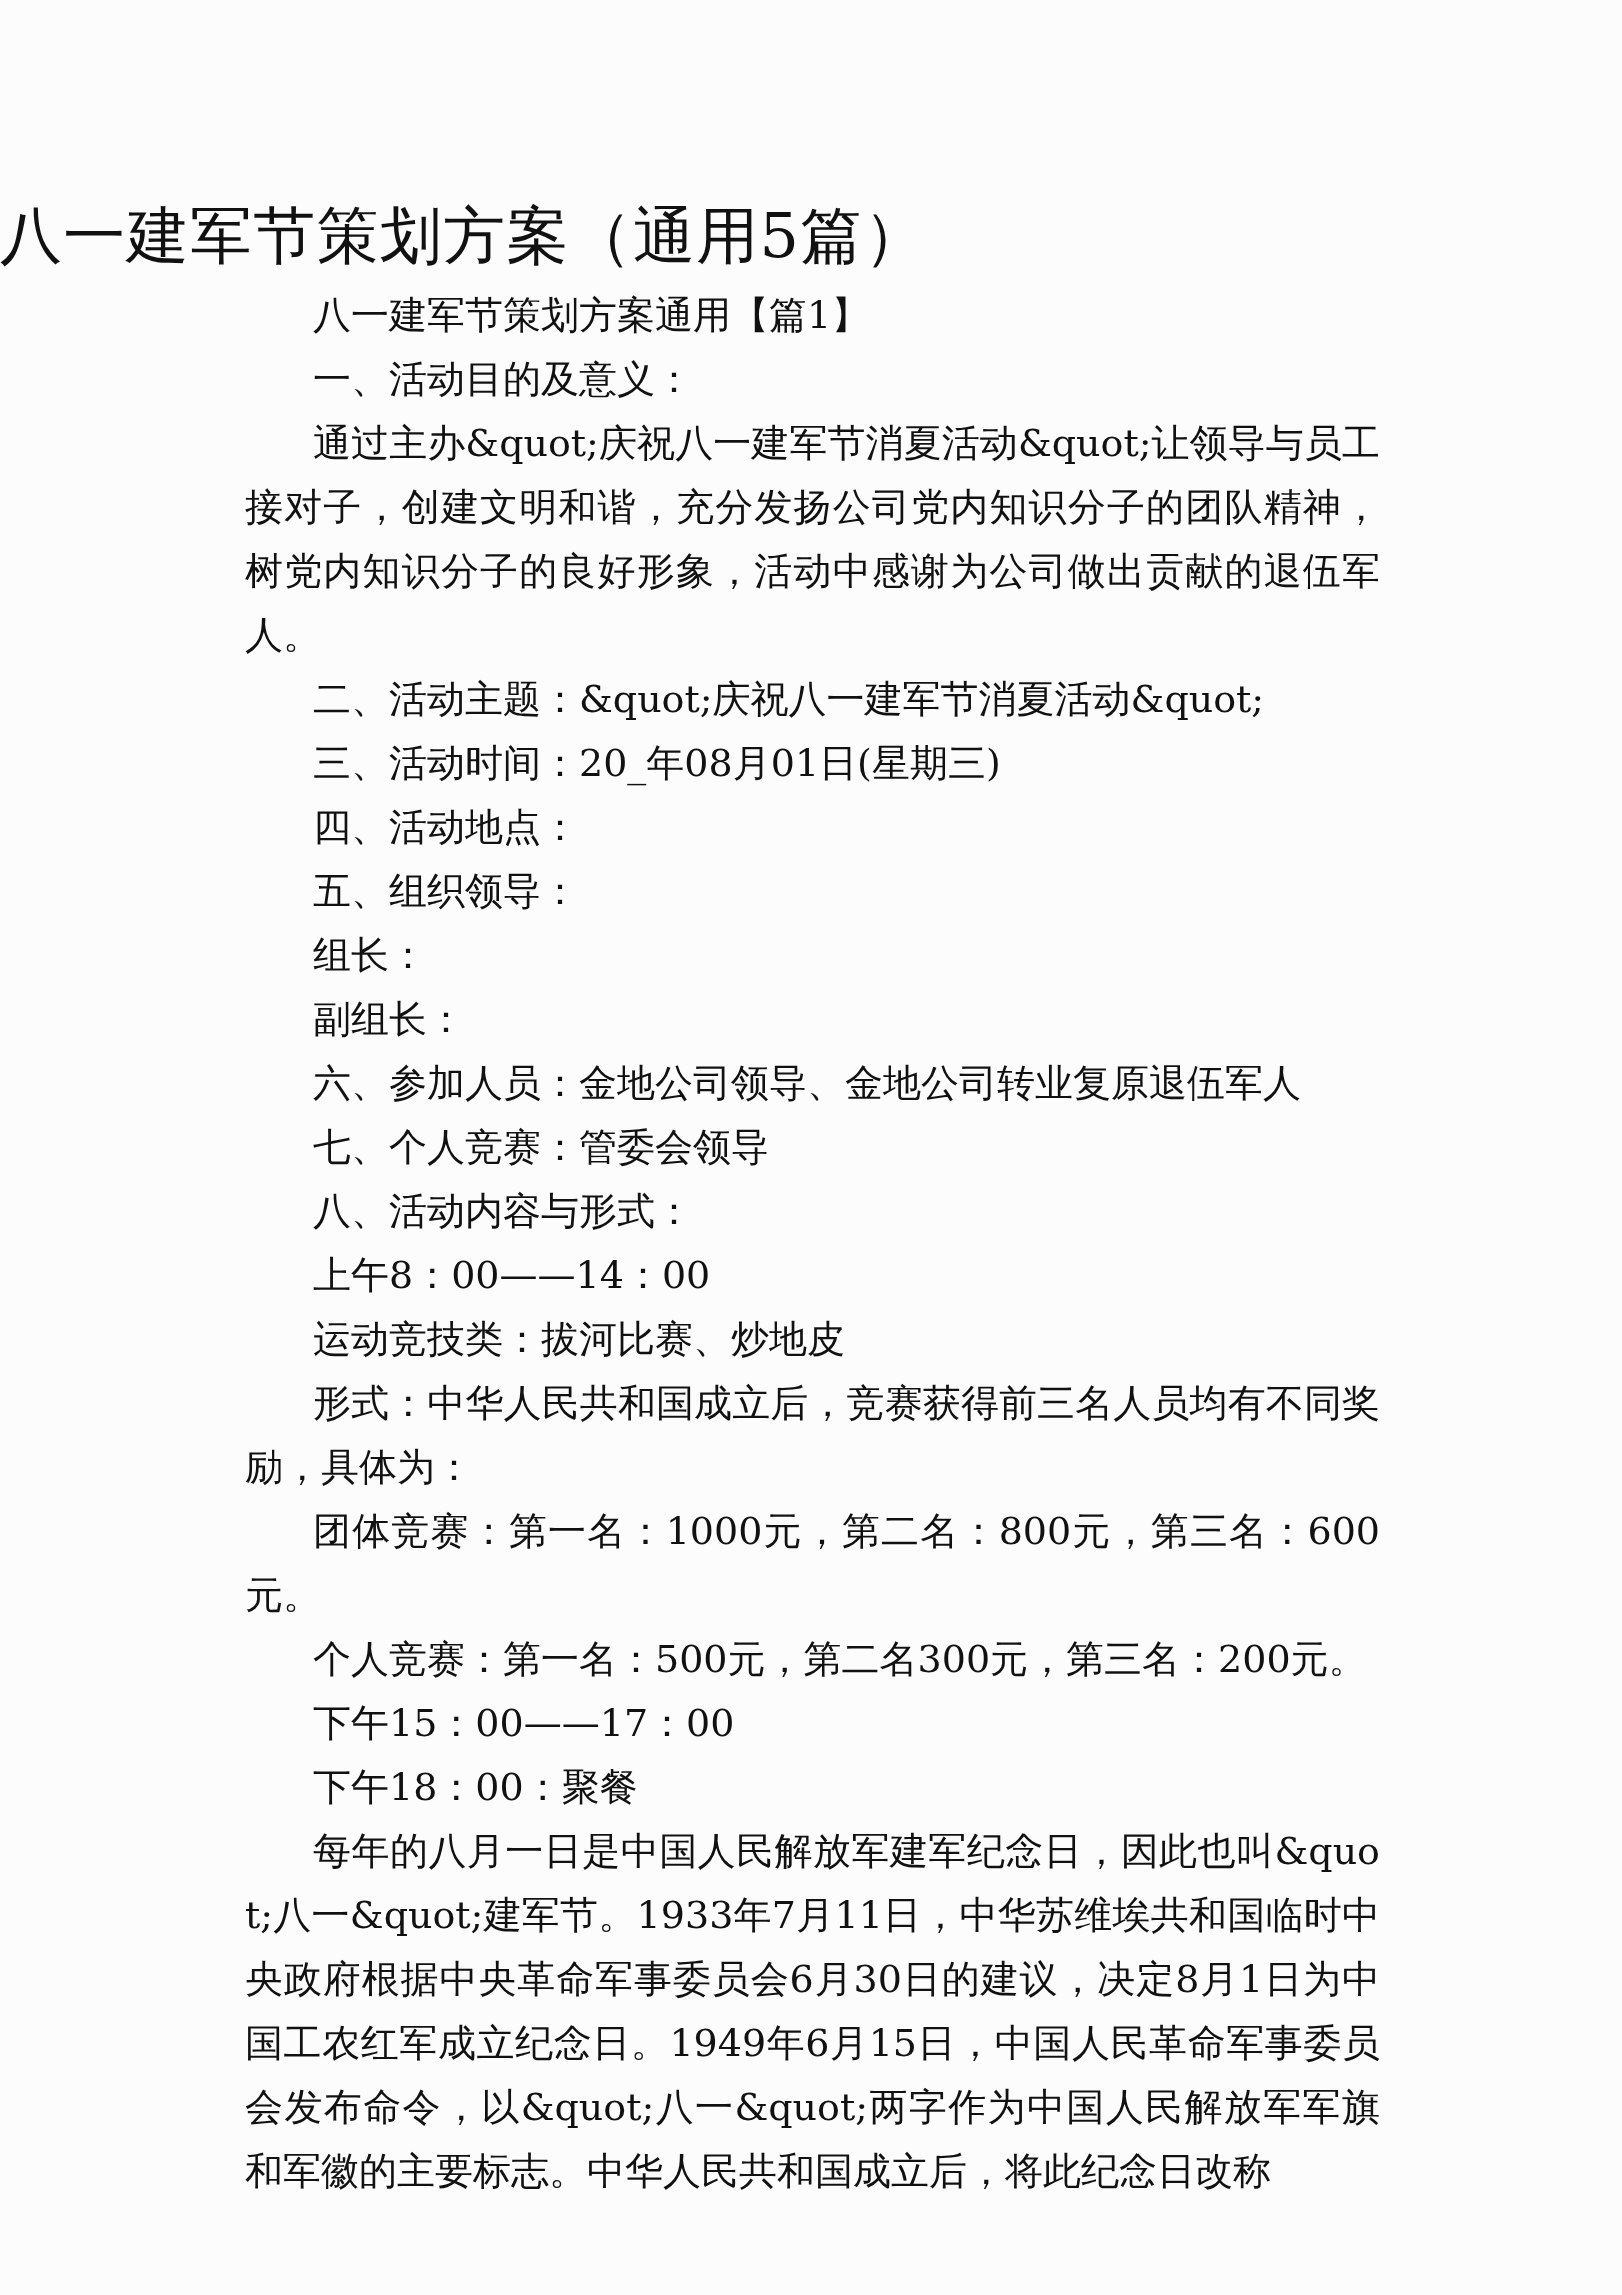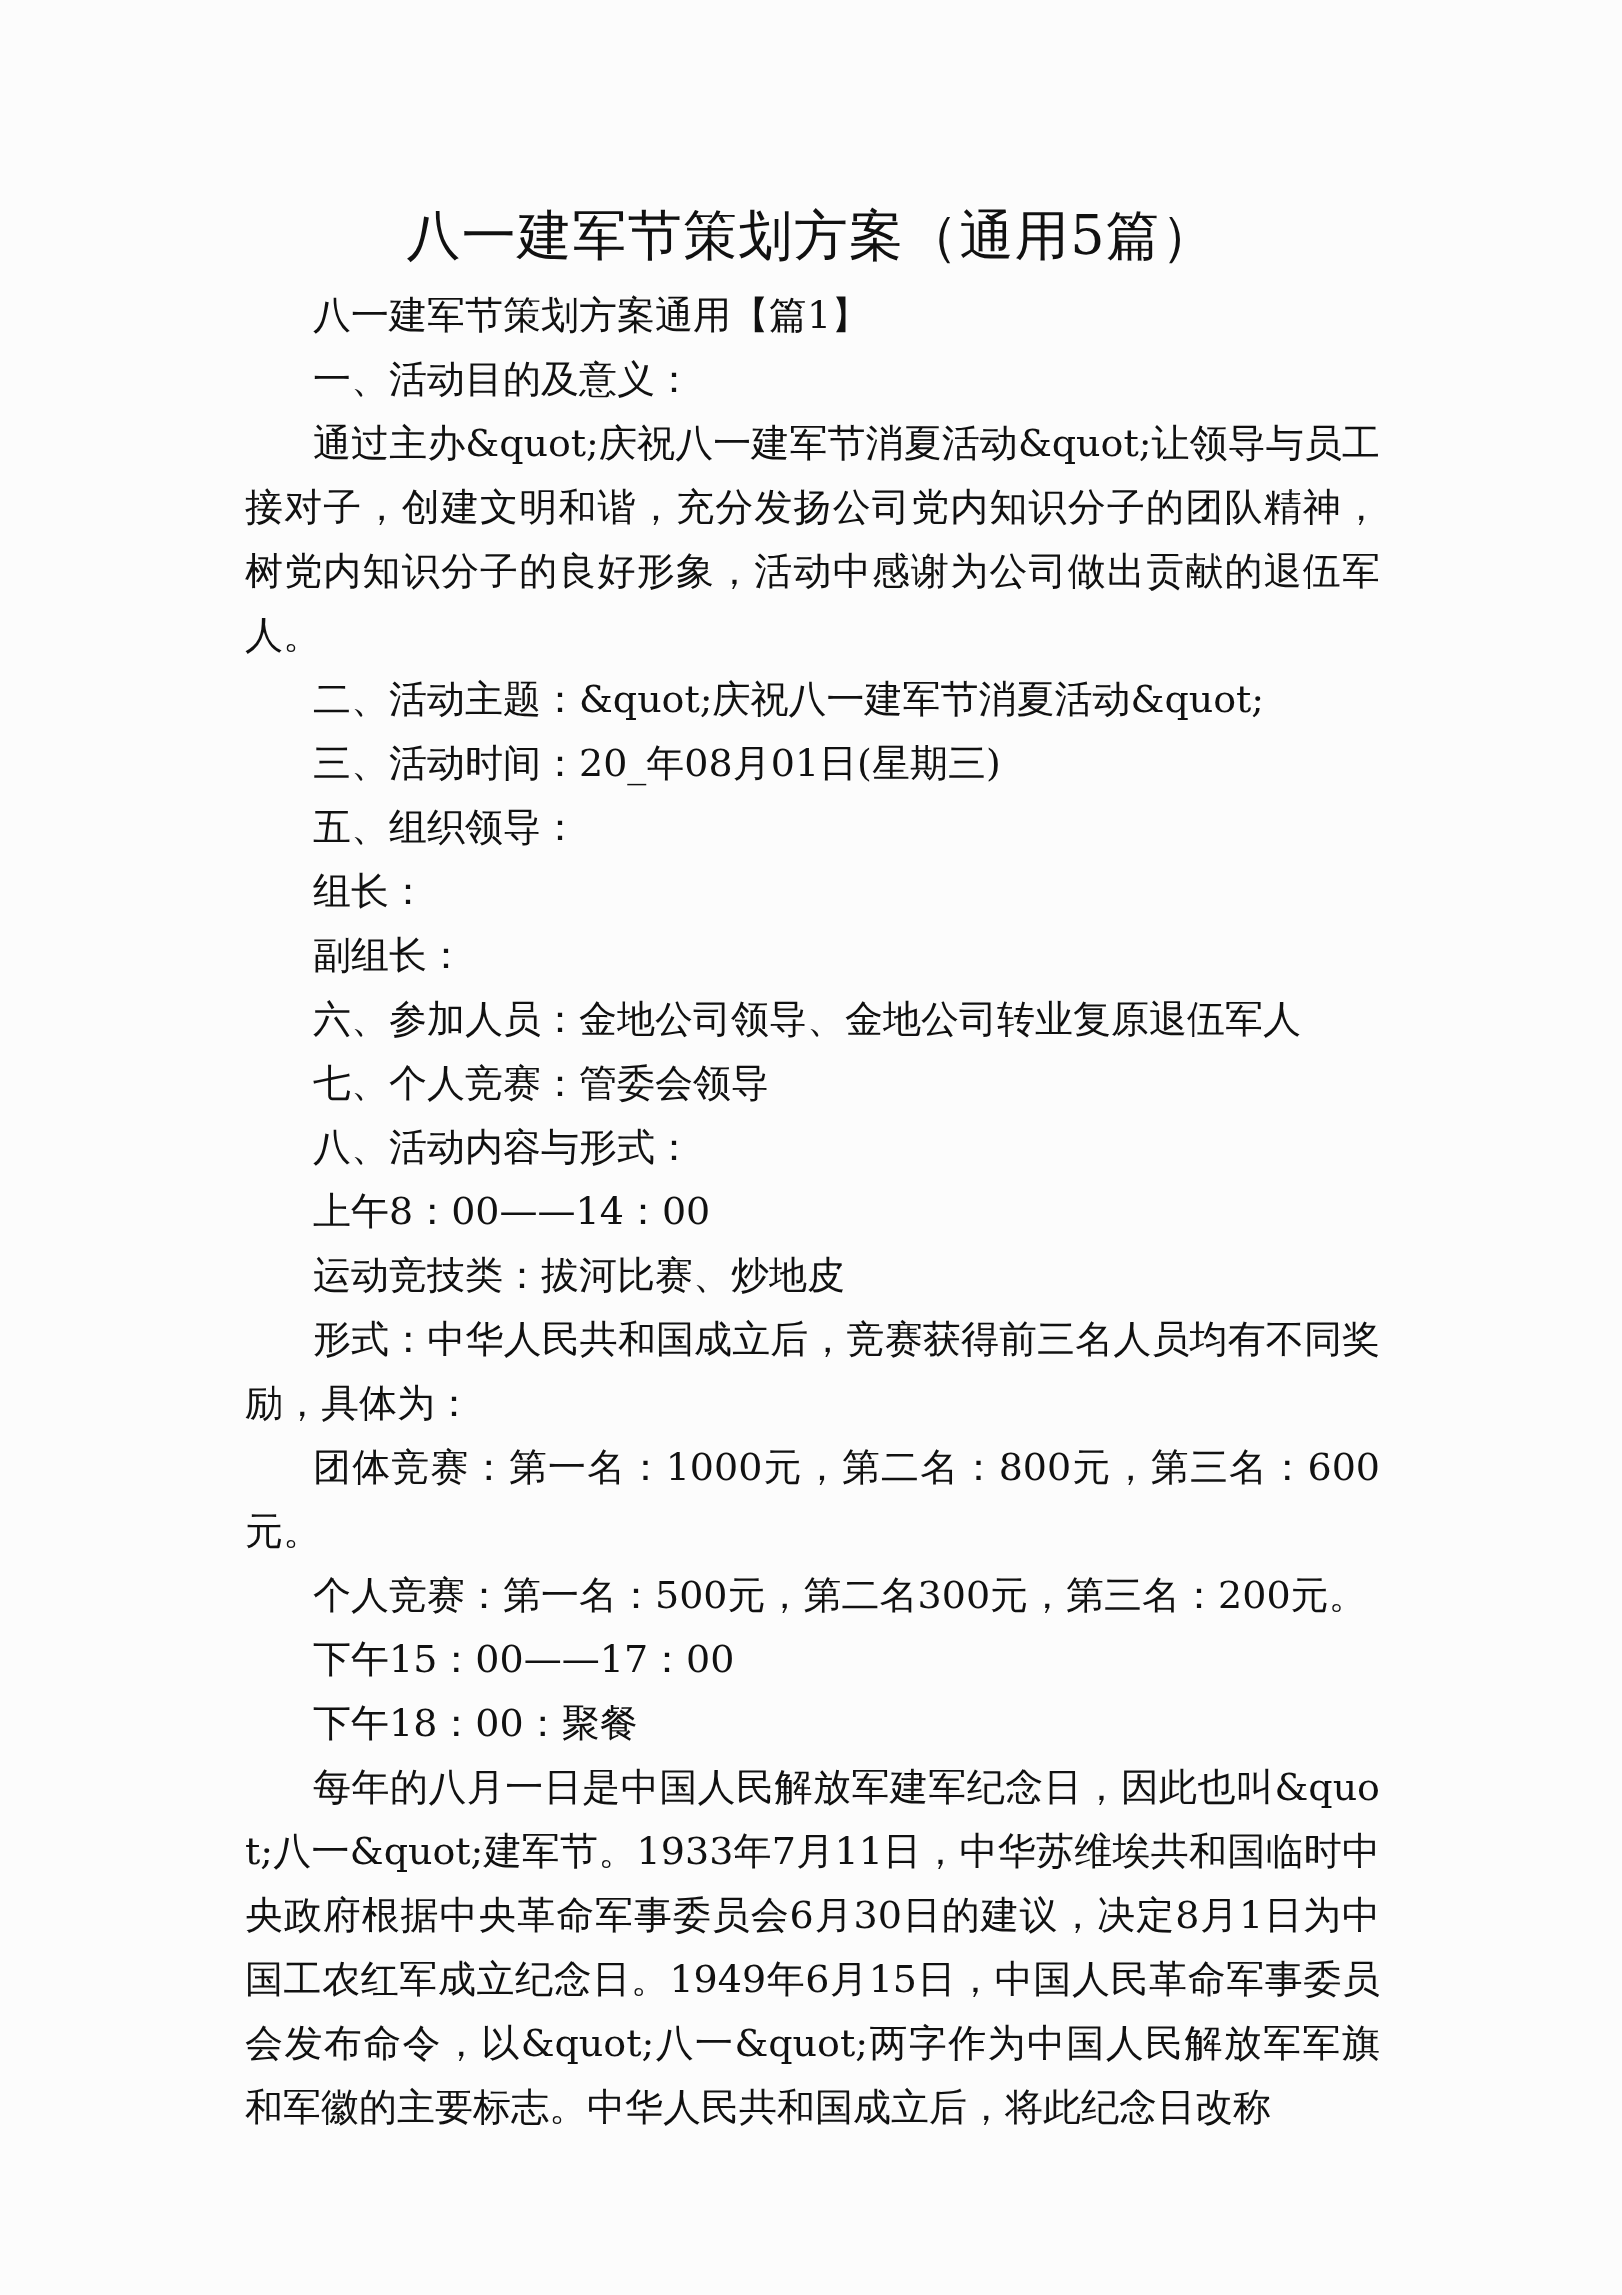--- a/index.html
+++ b/index.html
@@ -21,22 +21,22 @@
       top: 0;
       width: 1623px;
       height: 2295px;
       background: #fcfcfc;
     }
     .doc-title {
       position: absolute;
       left: 0;
       top: 196px;
       width: 1623px;
-      text-align: center;
-      font-size: 54px;
+      text-align: left;
+      font-size: 62px;
       line-height: 79px;
       letter-spacing: 1.3px;
       font-weight: normal;
       margin: 0;
     }
     .body-text {
       position: absolute;
       left: 245px;
       top: 283px;
       width: 1135px;
@@ -57,20 +57,21 @@
 
 <div class="page">
   <h1 class="doc-title">八一建军节策划方案（通用5篇）</h1>
 
   <div class="body-text">
     <p class="para">八一建军节策划方案通用【篇1】</p>
     <p class="para">一、活动目的及意义：</p>
     <p class="para">通过主办&amp;quot;庆祝八一建军节消夏活动&amp;quot;让领导与员工接对子，创建文明和谐，充分发扬公司党内知识分子的团队精神，树党内知识分子的良好形象，活动中感谢为公司做出贡献的退伍军人。</p>
     <p class="para">二、活动主题：&amp;quot;庆祝八一建军节消夏活动&amp;quot;</p>
     <p class="para">三、活动时间：20_年08月01日(星期三)</p>
+    <p class="para">四、活动地点：</p>
     <p class="para">五、组织领导：</p>
     <p class="para">组长：</p>
     <p class="para">副组长：</p>
     <p class="para">六、参加人员：金地公司领导、金地公司转业复原退伍军人</p>
     <p class="para">七、个人竞赛：管委会领导</p>
     <p class="para">八、活动内容与形式：</p>
     <p class="para">上午8：00——14：00</p>
     <p class="para">运动竞技类：拔河比赛、炒地皮</p>
     <p class="para">形式：中华人民共和国成立后，竞赛获得前三名人员均有不同奖励，具体为：</p>
     <p class="para">团体竞赛：第一名：1000元，第二名：800元，第三名：600元。</p>

